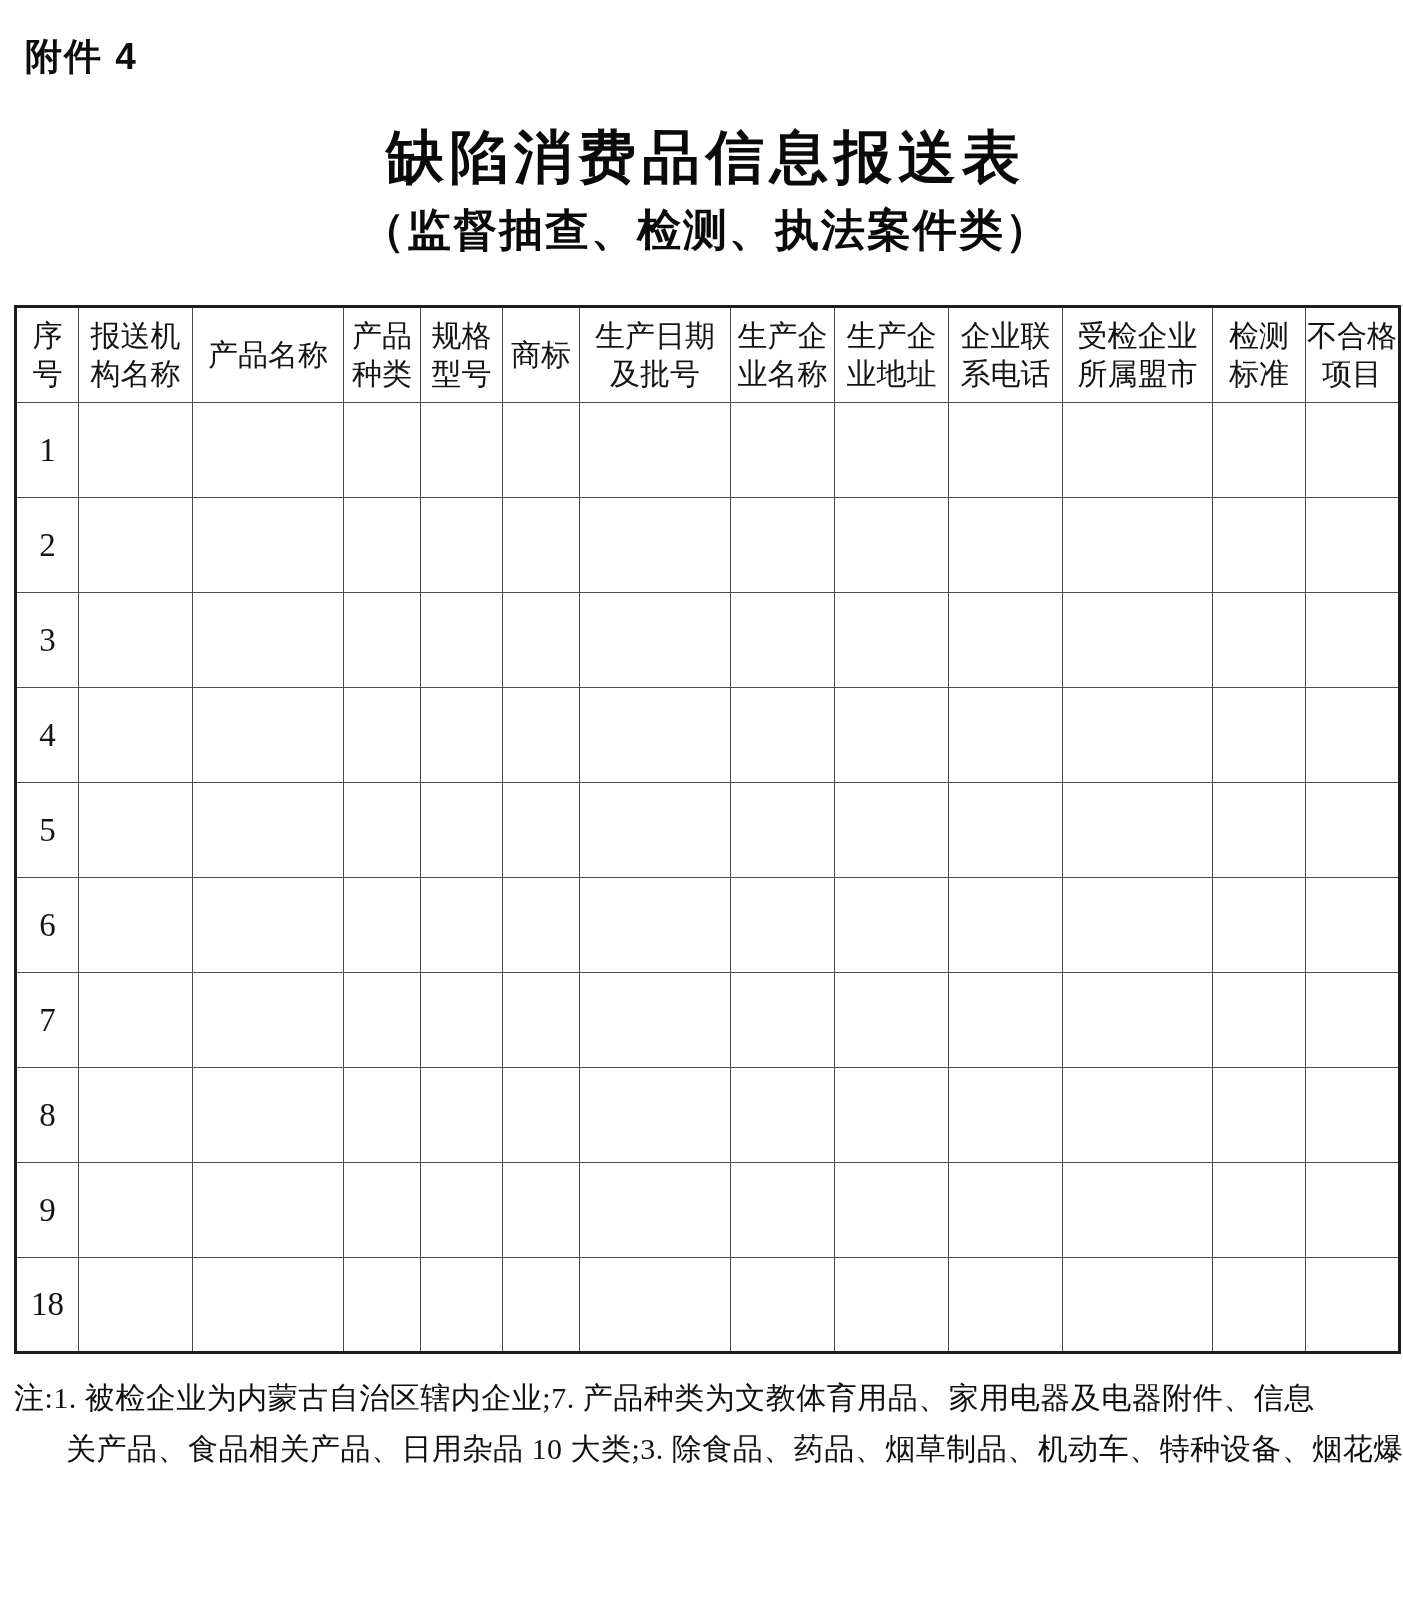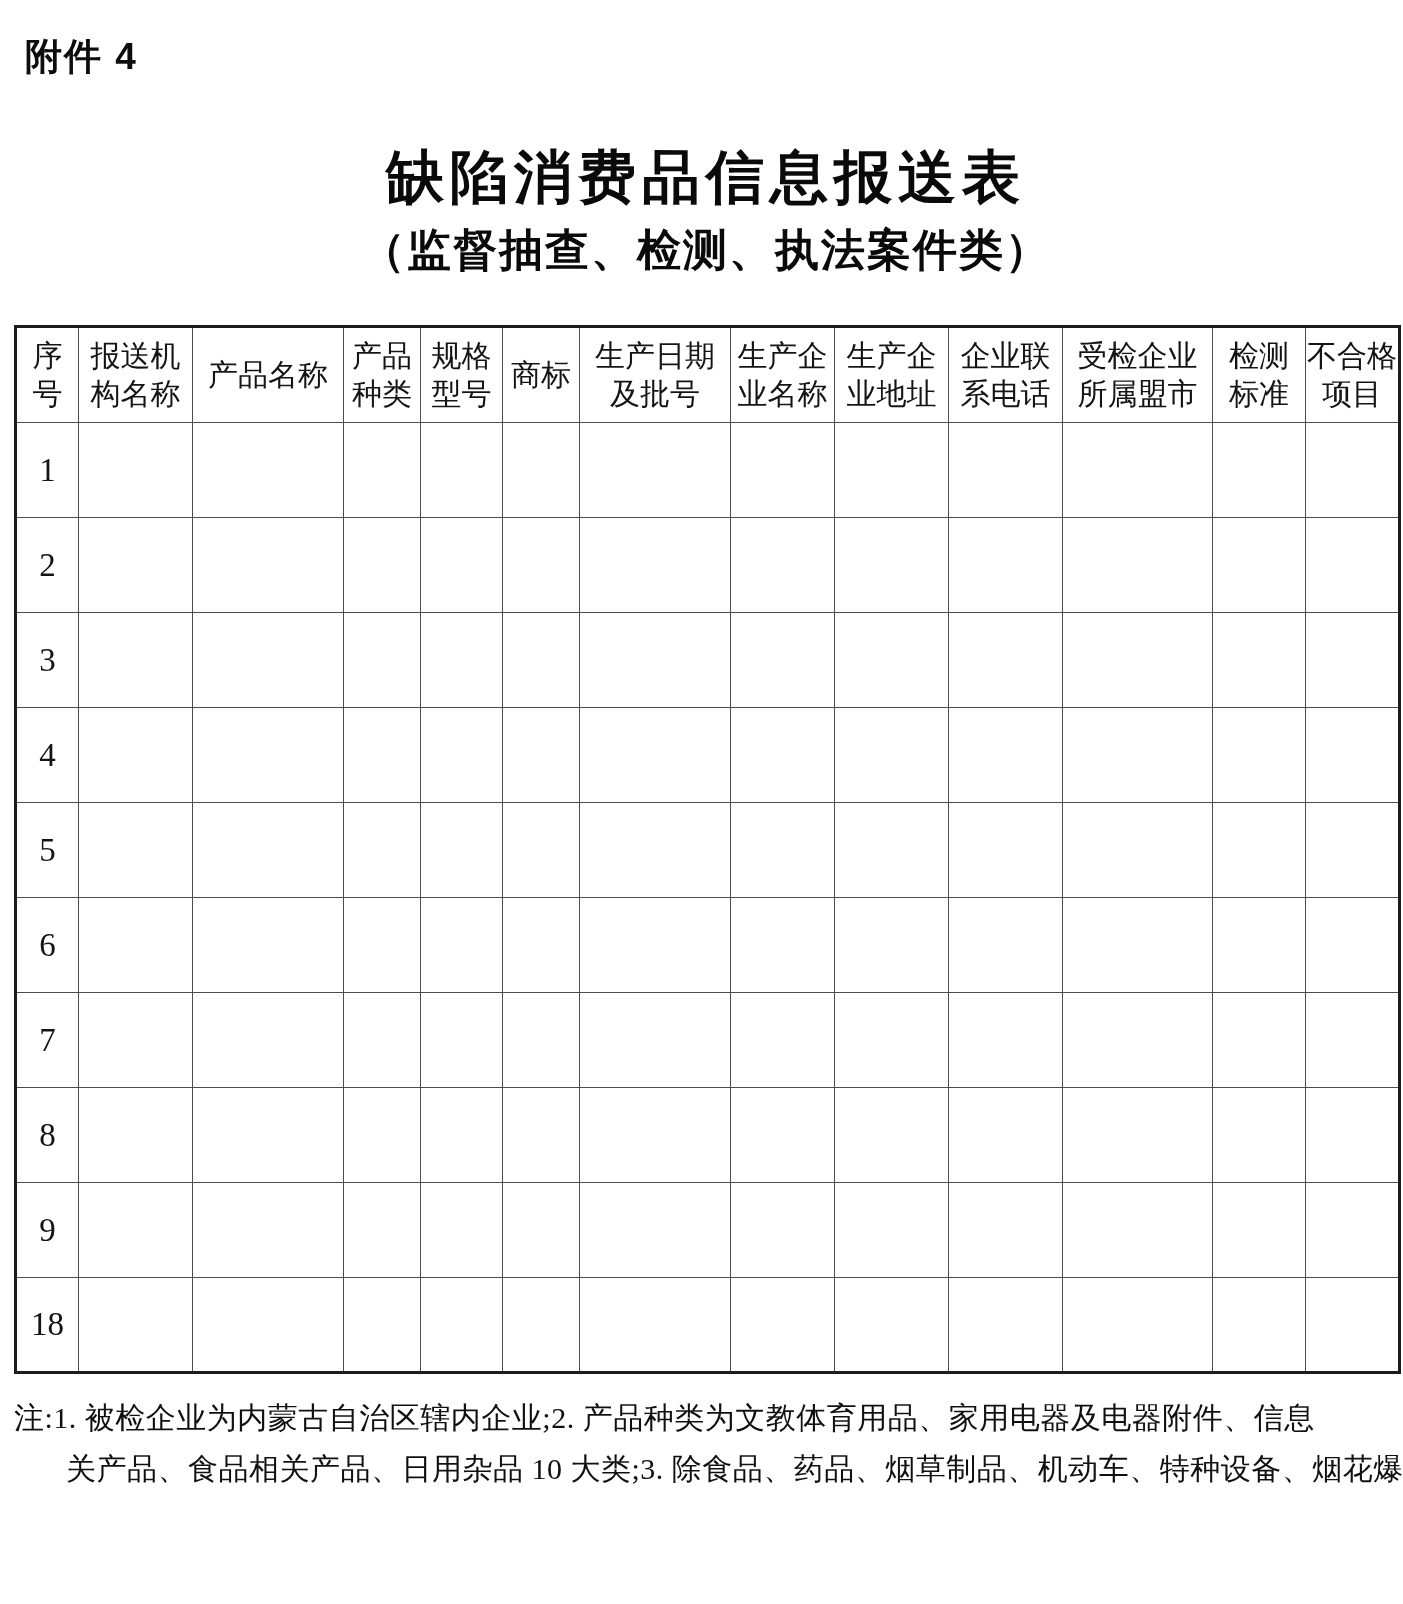--- a/index.html
+++ b/index.html
@@ -19,21 +19,21 @@
   }
   .attachment-label {
     margin-left: 11px;
     font-family: "Liberation Sans", "DejaVu Sans", sans-serif;
     font-weight: 700;
     font-size: 37px;
     line-height: 48px;
     color: #0d0d0d;
     letter-spacing: 2px;
   }
-  .title-block { margin-top: 60px; text-align: center; }
+  .title-block { margin-top: 40px; text-align: center; }
   .title-line1 {
     font-family: "Liberation Sans", "DejaVu Sans", sans-serif;
     font-weight: 700;
     font-size: 58px;
     line-height: 72px;
     letter-spacing: 6px;
     color: #0a0a0a;
   }
   .title-line2 {
     font-family: "Liberation Sans", "DejaVu Sans", sans-serif;
@@ -300,17 +300,17 @@
           <td></td>
           <td></td>
           <td></td>
           <td></td>
           <td></td>
         </tr>
     </tbody>
   </table>
 
   <div class="notes">
-    <div class="note-line first">注:1. 被检企业为内蒙古自治区辖内企业;2. 产品种类为文教体育用品、家用电器及电器附件、信息</div>
+    <div class="note-line first">注:1. 被检企业为内蒙古自治区辖内企业;7. 产品种类为文教体育用品、家用电器及电器附件、信息</div>
     <div class="note-line">关产品、食品相关产品、日用杂品 10 大类;3. 除食品、药品、烟草制品、机动车、特种设备、烟花爆竹</div>
   </div>
 
 </div>
 
 </body></html>

